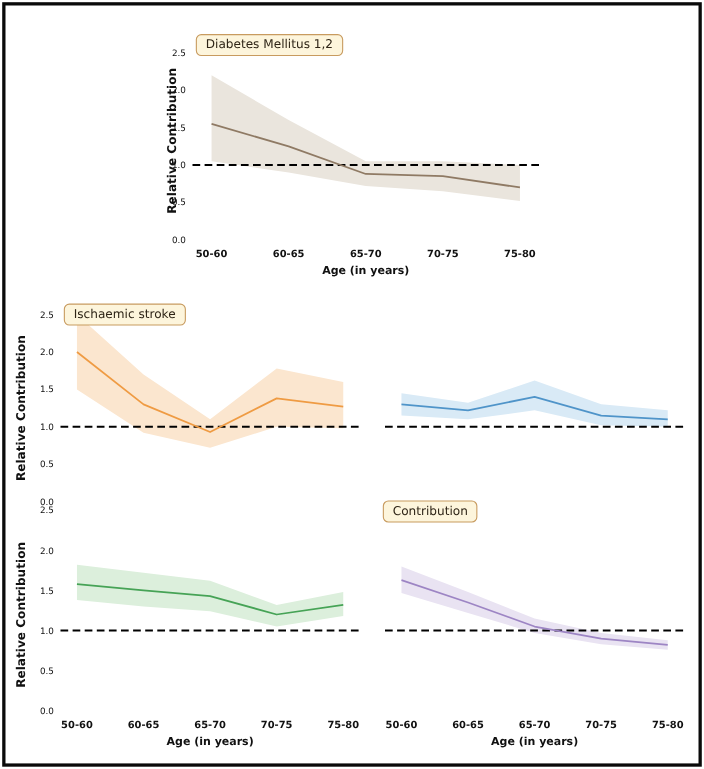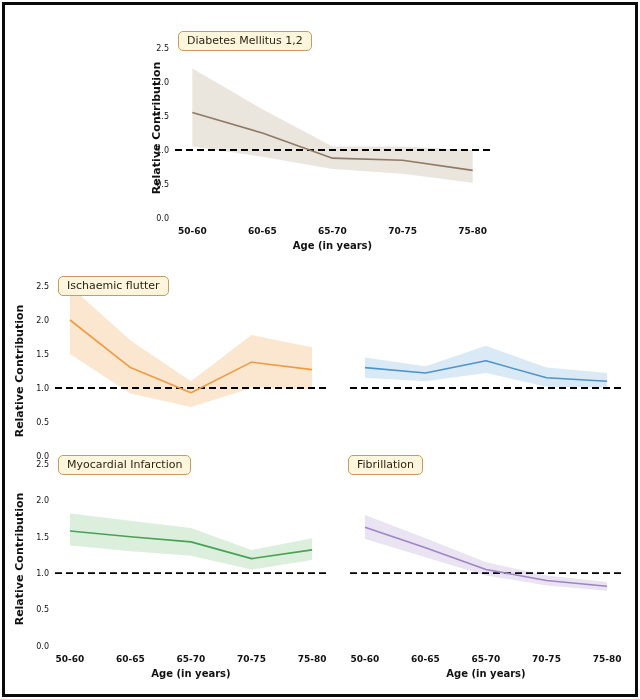--- a/index.html
+++ b/index.html
@@ -40,23 +40,22 @@
     white-space:nowrap;
   }
 </style>
 </head>
 <body>
 
 <div class="figure">
   <div class="frame"></div>
 
   <div class="badge" style="left:178px;top:31px">Diabetes Mellitus 1,2</div>
-  <div class="badge" style="left:58px;top:276px">Ischaemic flutter</div>
-  <div class="badge" style="left:58px;top:455px">Myocardial Infarction</div>
-  <div class="badge" style="left:348px;top:455px">Fibrillation</div>
+  <div class="badge" style="left:58px;top:276px">Ischaemic stroke</div>
+  <div class="badge" style="left:348px;top:455px">Contribution</div>
 
   <div class="ylab" style="left:77px;top:121px">Relative Contribution</div>
   <div class="ylab" style="left:-60px;top:364px">Relative Contribution</div>
   <div class="ylab" style="left:-60px;top:552px">Relative Contribution</div>
 
   <svg id="chart-0" class="chart" style="left:135px;top:40px" width="380" height="235">
       <path d="M57.325,28.399999999999977L127.41250000000001,69.2L197.5,106.6L267.58750000000003,106.6L337.675,110L337.675,142.64L267.58750000000003,133.8L197.5,129.04000000000002L127.41250000000001,116.80000000000001L57.325,106.6Z" fill="#eae5dd" stroke="none"></path>
       <line x1="40" x2="355" y1="110" y2="110" stroke="#000000" stroke-width="1.8" stroke-dasharray="7 4"></line>
       <path d="M57.325,72.6L127.41250000000001,93L197.5,118.16L267.58750000000003,120.2L337.675,130.4" fill="none" stroke="#8f7a64" stroke-width="1.6" stroke-linejoin="round"></path>
       <text x="34" y="180.8" text-anchor="end" font-size="8" fill="#111111">0.0</text>

